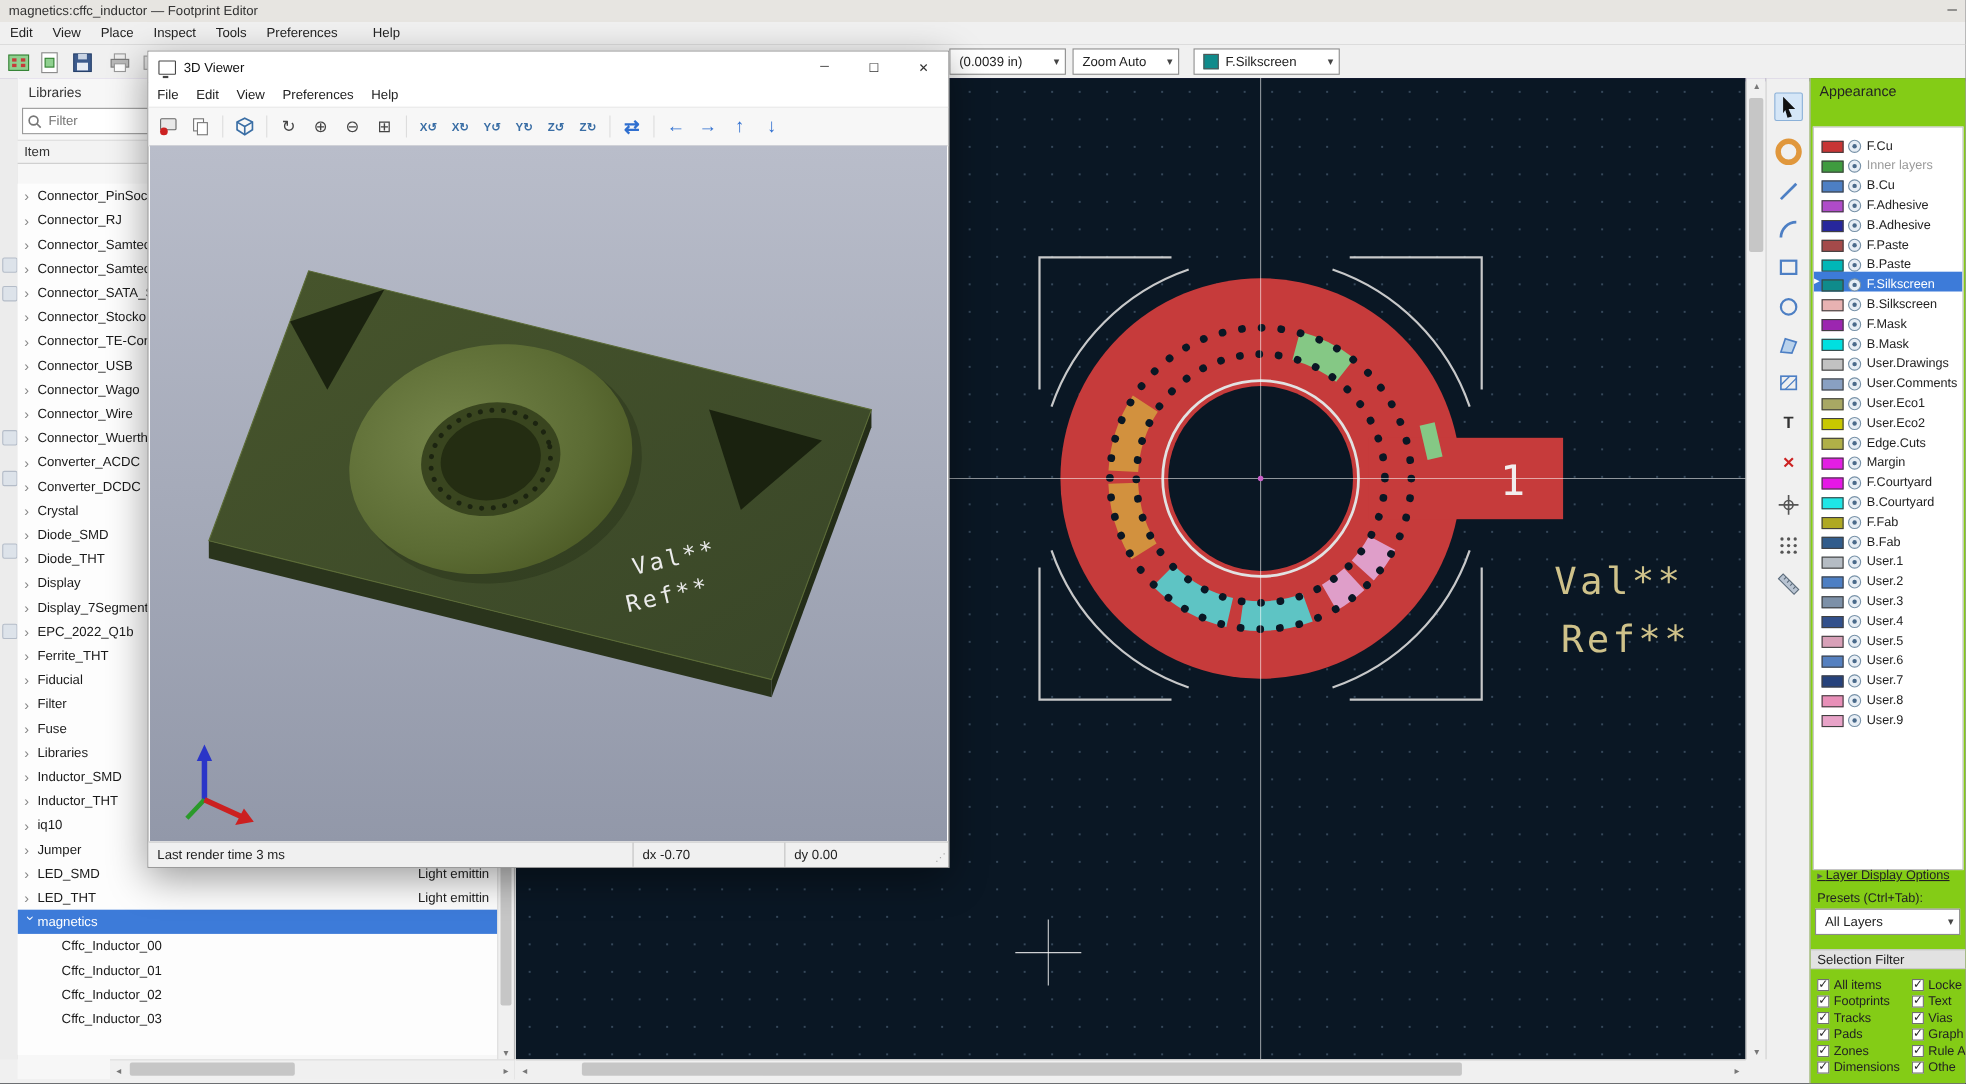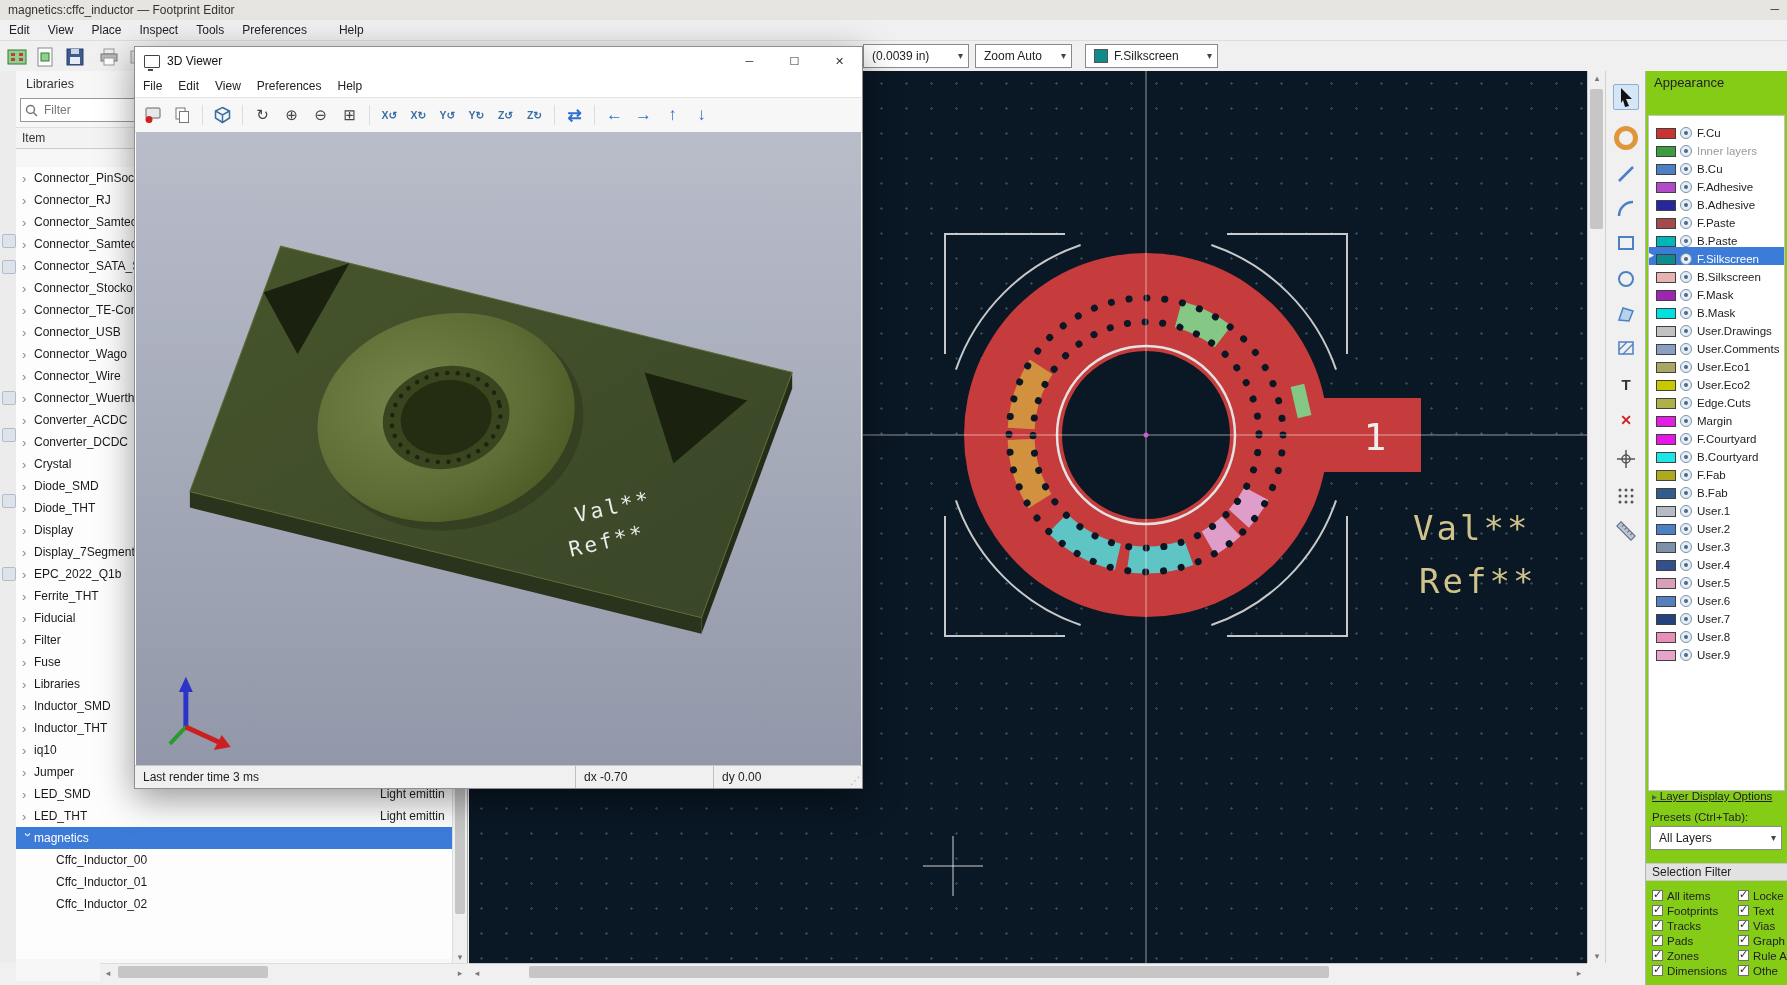--- a/index.html
+++ b/index.html
@@ -457,20 +457,23 @@
         </div>
       <div class="trow child">
           <span>Cffc_Inductor_00</span>
         </div>
       <div class="trow child">
           <span>Cffc_Inductor_01</span>
         </div>
       <div class="trow child">
           <span>Cffc_Inductor_02</span>
         </div>
+      <div class="trow child">
+          <span>Cffc_Inductor_03</span>
+        </div>
     </div>
     <div class="libvscroll">
       <span class="sarrow" style="top:0">▴</span>
       <div class="thumb"></div>
       <span class="sarrow" style="bottom:0">▾</span>
     </div>
     <div class="libhscroll">
       <span class="harrow" style="left:0">◂</span>
       <div class="thumb"></div>
       <span class="harrow" style="right:0">▸</span>

